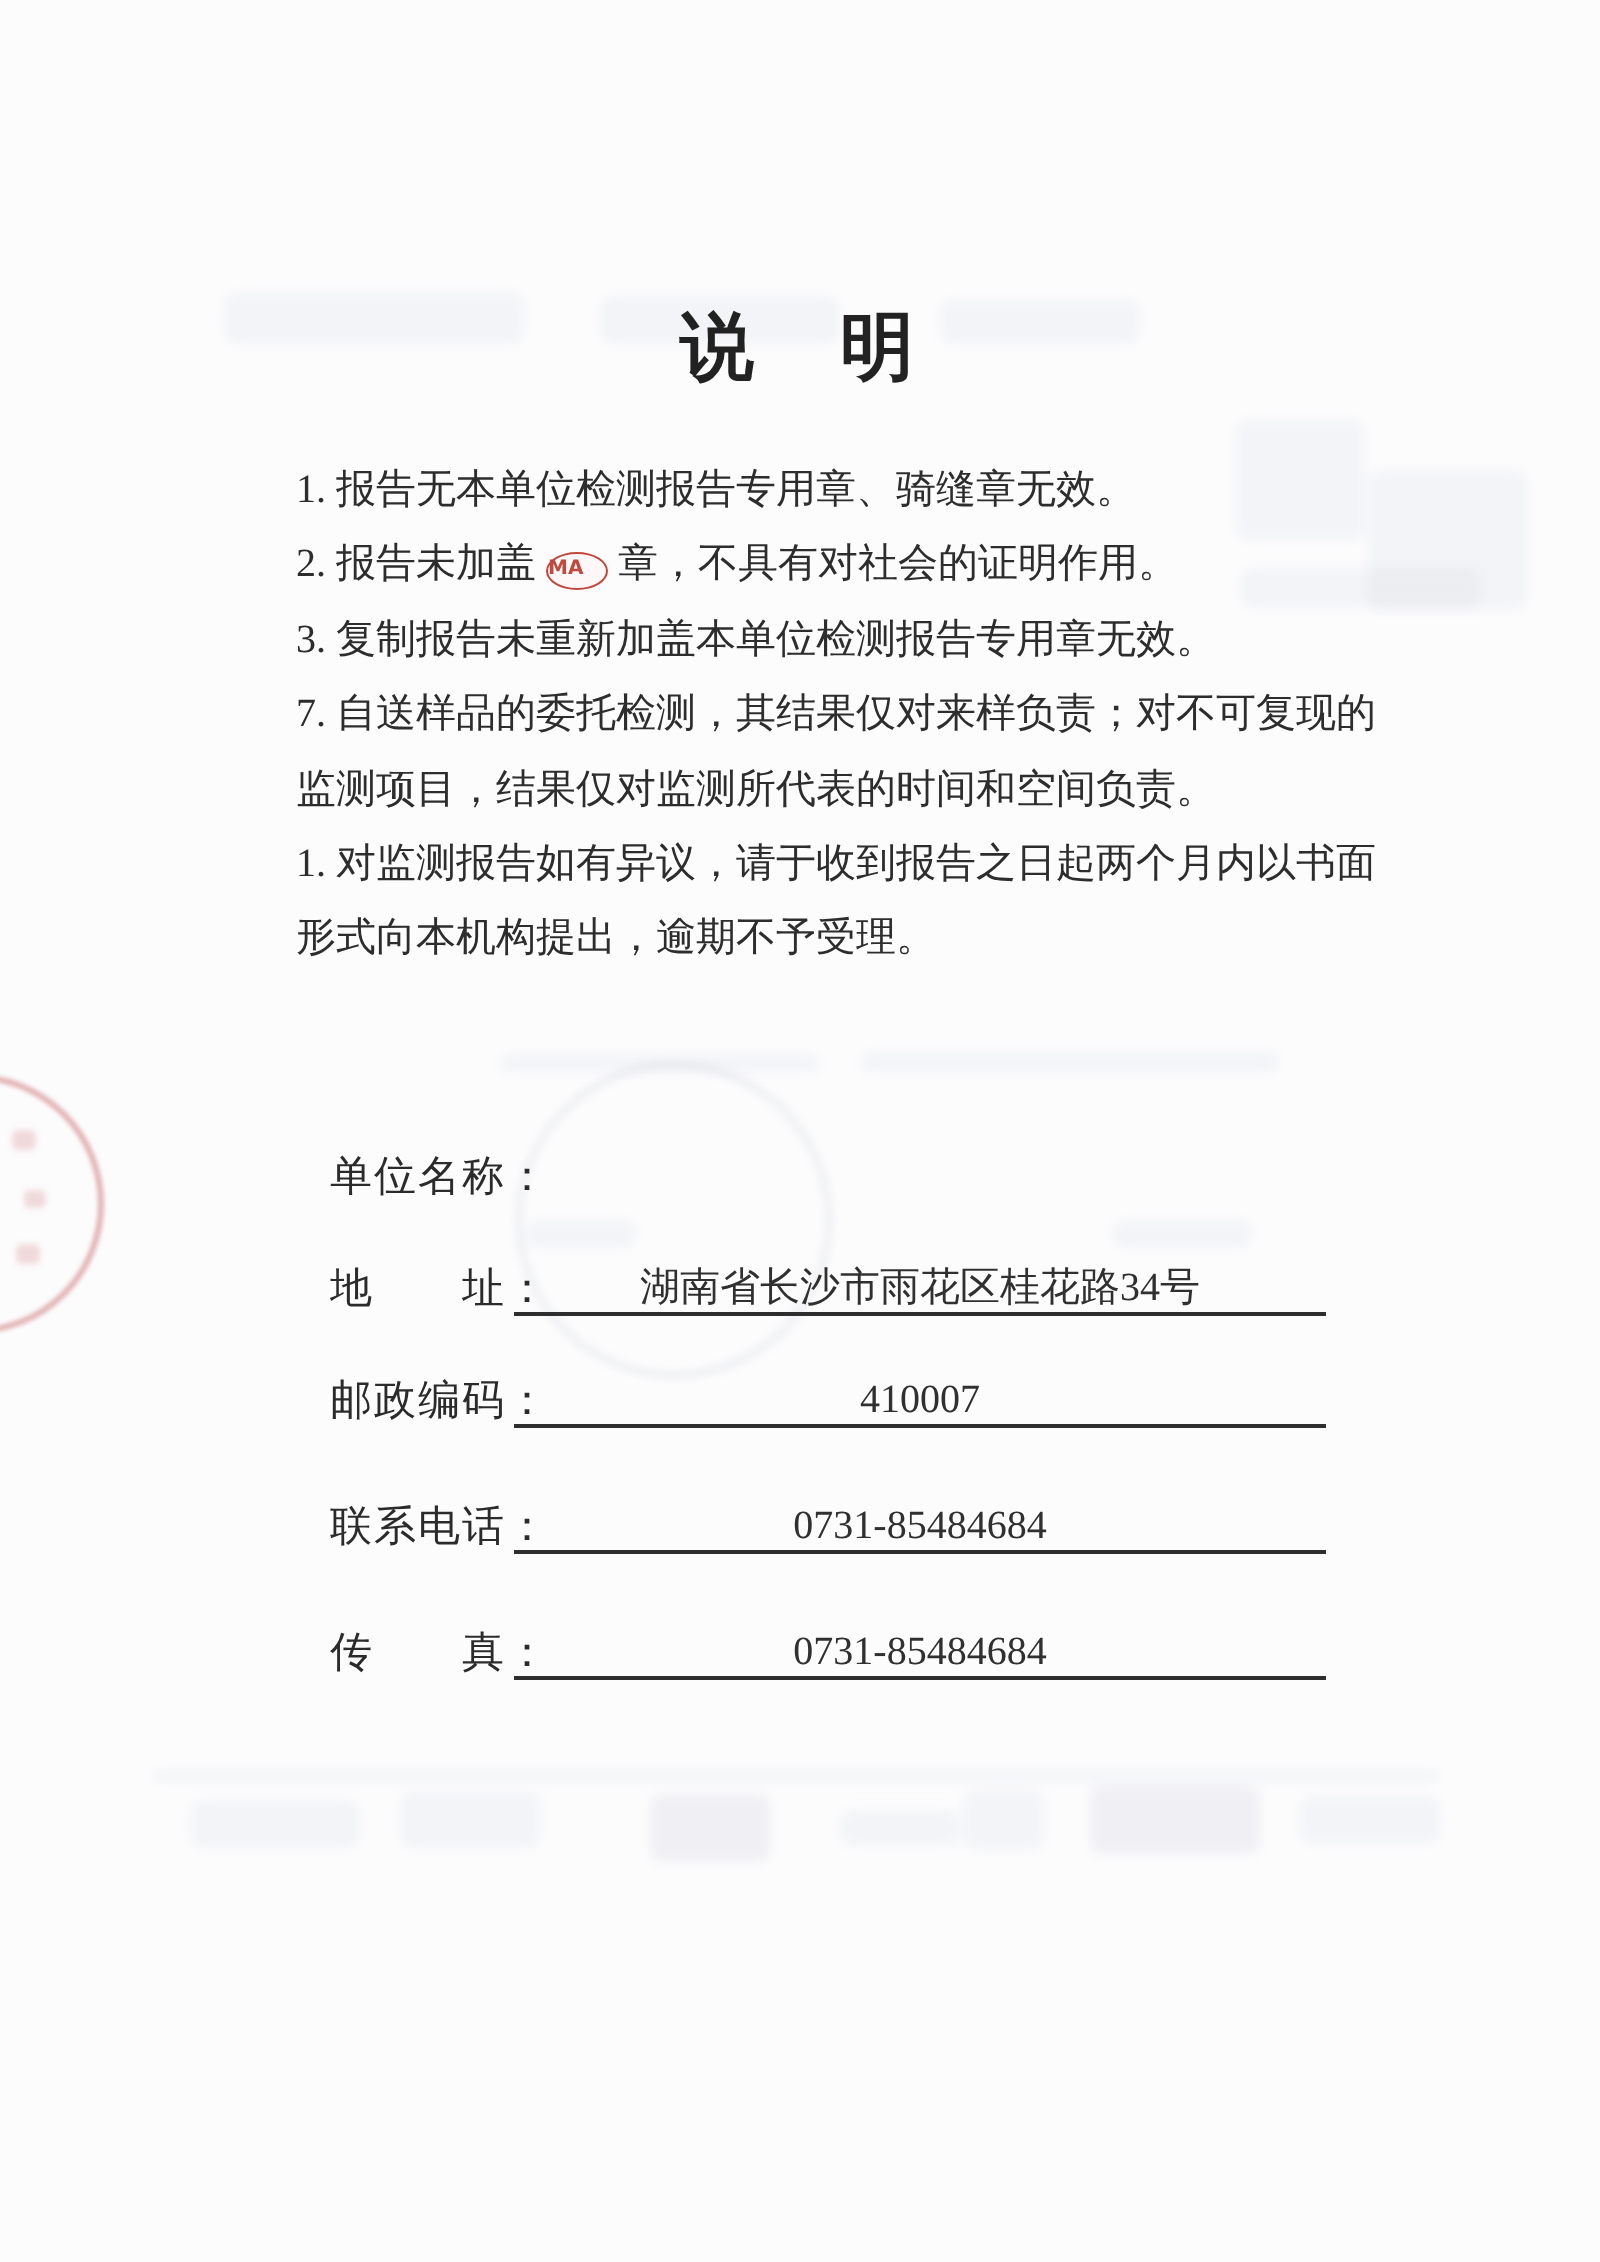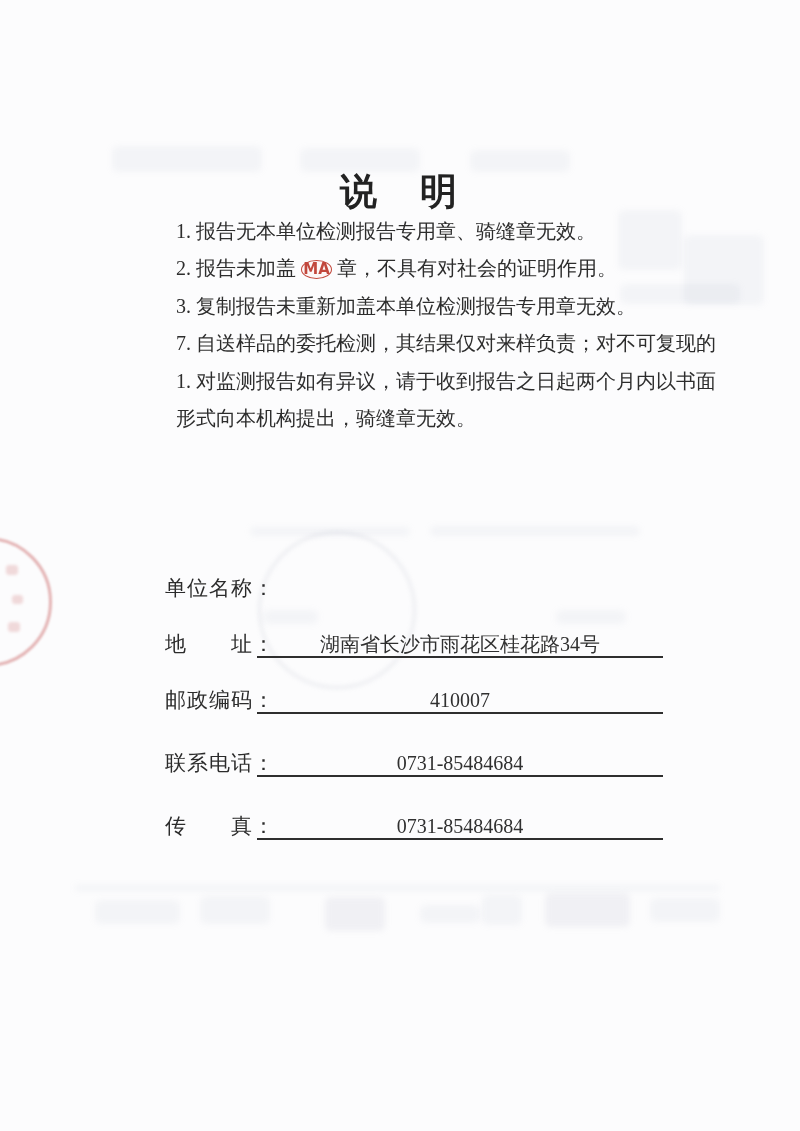--- a/index.html
+++ b/index.html
@@ -8,40 +8,39 @@
     width:800px;height:1131px;
     margin:0 auto;
     background:#fcfcfd;
     overflow:hidden;
     color:#2d2d2d;
     font-family:"Liberation Serif","DejaVu Serif",serif;
   }
 
   
   .doc-title{
-    position:absolute;top:167px;left:0;width:100%;
+    position:absolute;top:149px;left:0;width:100%;
     text-align:center;
     font-size:37px;font-weight:bold;letter-spacing:3px;
     color:#222;
   }
 
   
-  .notes{position:absolute;left:148px;top:213px;width:580px;margin-left:28px;}
+  .notes{position:absolute;left:148px;top:227px;width:580px;}
   .note-line{
     height:37.4px;line-height:37.4px;
     font-size:20px;white-space:nowrap;
     color:#2d2d2d;
   }
   .cma-badge{
     display:inline-block;box-sizing:border-box;
     width:31px;height:19px;line-height:16px;
     border:1.6px solid #c2473c;border-radius:50%;
-    text-align:center;
     font-family:"DejaVu Sans","Liberation Sans",sans-serif;
-    font-size:15px;font-weight:bold;color:#c2473c;
+    font-size:10px;font-weight:bold;color:#c2473c;
     margin:0 5px;vertical-align:1px;
     background:rgba(255,240,238,.4);
   }
 
   
   .form-row{position:absolute;left:165px;width:500px;height:26px;}
   .form-row.r1{top:576px;}
   .form-row.r2{top:632px;}
   .form-row.r3{top:688px;}
   .form-row.r4{top:751px;}
@@ -115,22 +114,23 @@
   <div class="stamp-smudge" style="left:12px;top:595px;width:11px;height:9px;"></div>
   <div class="stamp-smudge" style="left:8px;top:622px;width:12px;height:10px;"></div>
 
   <div class="doc-title">说　明</div>
 
   <div class="notes">
     <div class="note-line">1. 报告无本单位检测报告专用章、骑缝章无效。</div>
     <div class="note-line"><span>2. 报告未加盖</span><span class="cma-badge">MA</span><span>章，不具有对社会的证明作用。</span></div>
     <div class="note-line">3. 复制报告未重新加盖本单位检测报告专用章无效。</div>
     <div class="note-line">7. 自送样品的委托检测，其结果仅对来样负责；对不可复现的</div>
+    <div class="note-line">监测项目，结果仅对监测所代表的时间和空间负责。</div>
     <div class="note-line">1. 对监测报告如有异议，请于收到报告之日起两个月内以书面</div>
-    <div class="note-line">形式向本机构提出，骑缝章无效。</div>
+    <div class="note-line">形式向本机构提出，逾期不予受理。</div>
   </div>
 
   <div class="form-row r1">
     <span class="row-label">单位名称：</span>
   </div>
   <div class="form-row r2">
     <span class="row-label">地　　址：</span>
     <span class="row-field">湖南省长沙市雨花区桂花路34号</span>
   </div>
   <div class="form-row r3">

